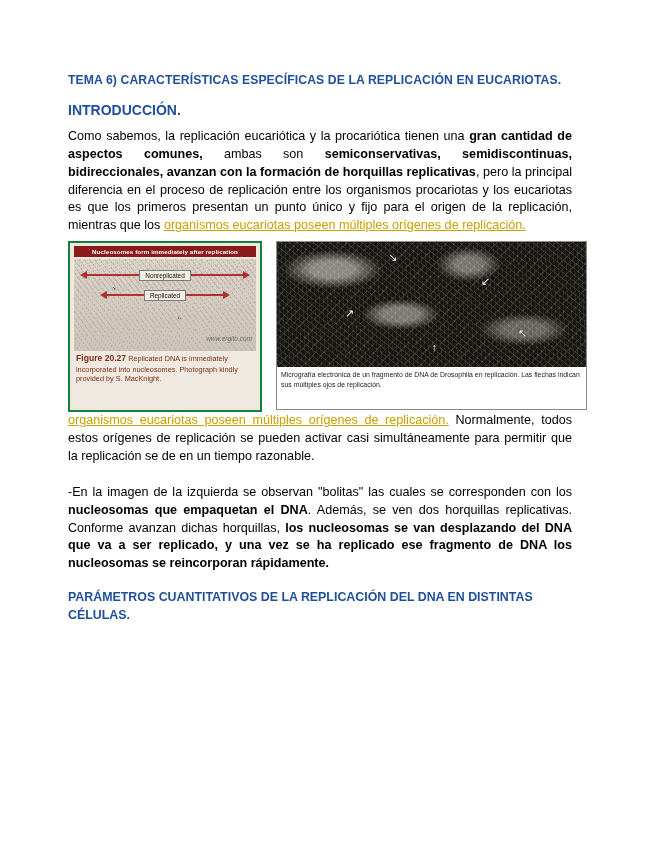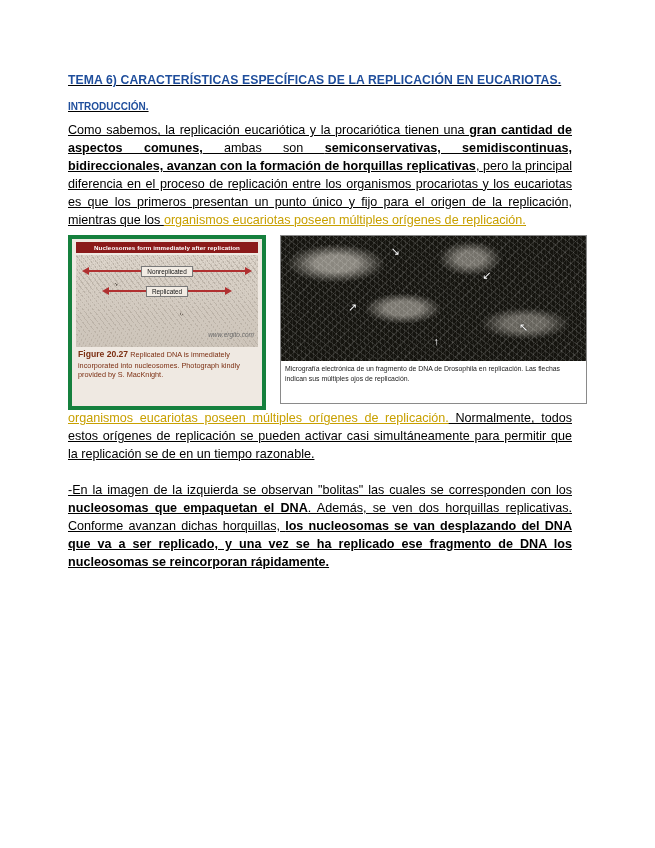--- a/index.html
+++ b/index.html
@@ -15,35 +15,34 @@
     position: relative;
     overflow: hidden;
   }
   .page {
     position: absolute;
     left: 0; top: 0;
     width: 655px;
     height: 848px;
     box-sizing: border-box;
     padding: 72px 68px 0 68px;
-    text-decoration: underline;
   }
   .title {
     color: #1f4e9c;
     font-weight: bold;
     font-size: 12.2px;
     line-height: 1.45;
     text-align: justify;
     letter-spacing: 0.1px;
     margin: 0 0 10px 0;
   }
   .subtitle {
     color: #1f4e9c;
     font-weight: bold;
-    font-size: 10px;
+    font-size: 14px;
     line-height: 1.45;
     margin: 0 0 8px 0;
   }
   p.body {
     font-size: 12.6px;
     line-height: 1.42;
     text-align: justify;
     margin: 0 15px 0 0;
     color: #000;
   }
@@ -61,21 +60,21 @@
     margin-top: 6px;
     display: flex;
     gap: 14px;
     align-items: flex-start;
   }
   .fig-left {
     width: 190px;
     height: 167px;
     position: relative;
     background: #efe9e2;
-    border: 4px solid #15803d;
+    border: 2px solid #15803d;
     overflow: hidden;
     flex: 0 0 auto;
   }
   .fl-banner {
     position: absolute;
     left: 4px; top: 3px; right: 4px;
     height: 11px;
     background: #8b1a1a;
     color: #fff;
     font-size: 6.2px;
@@ -242,14 +241,15 @@
     <span class="link-u2">organismos eucariotas poseen múltiples orígenes de replicación.</span><span> Normalmente, todos estos orígenes de replicación se pueden activar casi simultáneamente para permitir que la replicación se de en un tiempo razonable.</span>
   </p>
 
   <div class="gap"></div>
 
 
   <p class="body">
     <span>-En la imagen de la izquierda se observan "bolitas" las cuales se corresponden con los </span><span class="b">nucleosomas que empaquetan el DNA</span><span>. Además, se ven dos horquillas replicativas. Conforme avanzan dichas horquillas, </span><span class="b">los nucleosomas se van desplazando del DNA que va a ser replicado, y una vez se ha replicado ese fragmento de DNA los nucleosomas se reincorporan rápidamente.</span>
   </p>
 
+  <div class="footer-head">PARÁMETROS CUANTITATIVOS DE LA REPLICACIÓN DEL DNA EN DISTINTAS CÉLULAS.</div>
 
 </div>
 
 </body></html>

